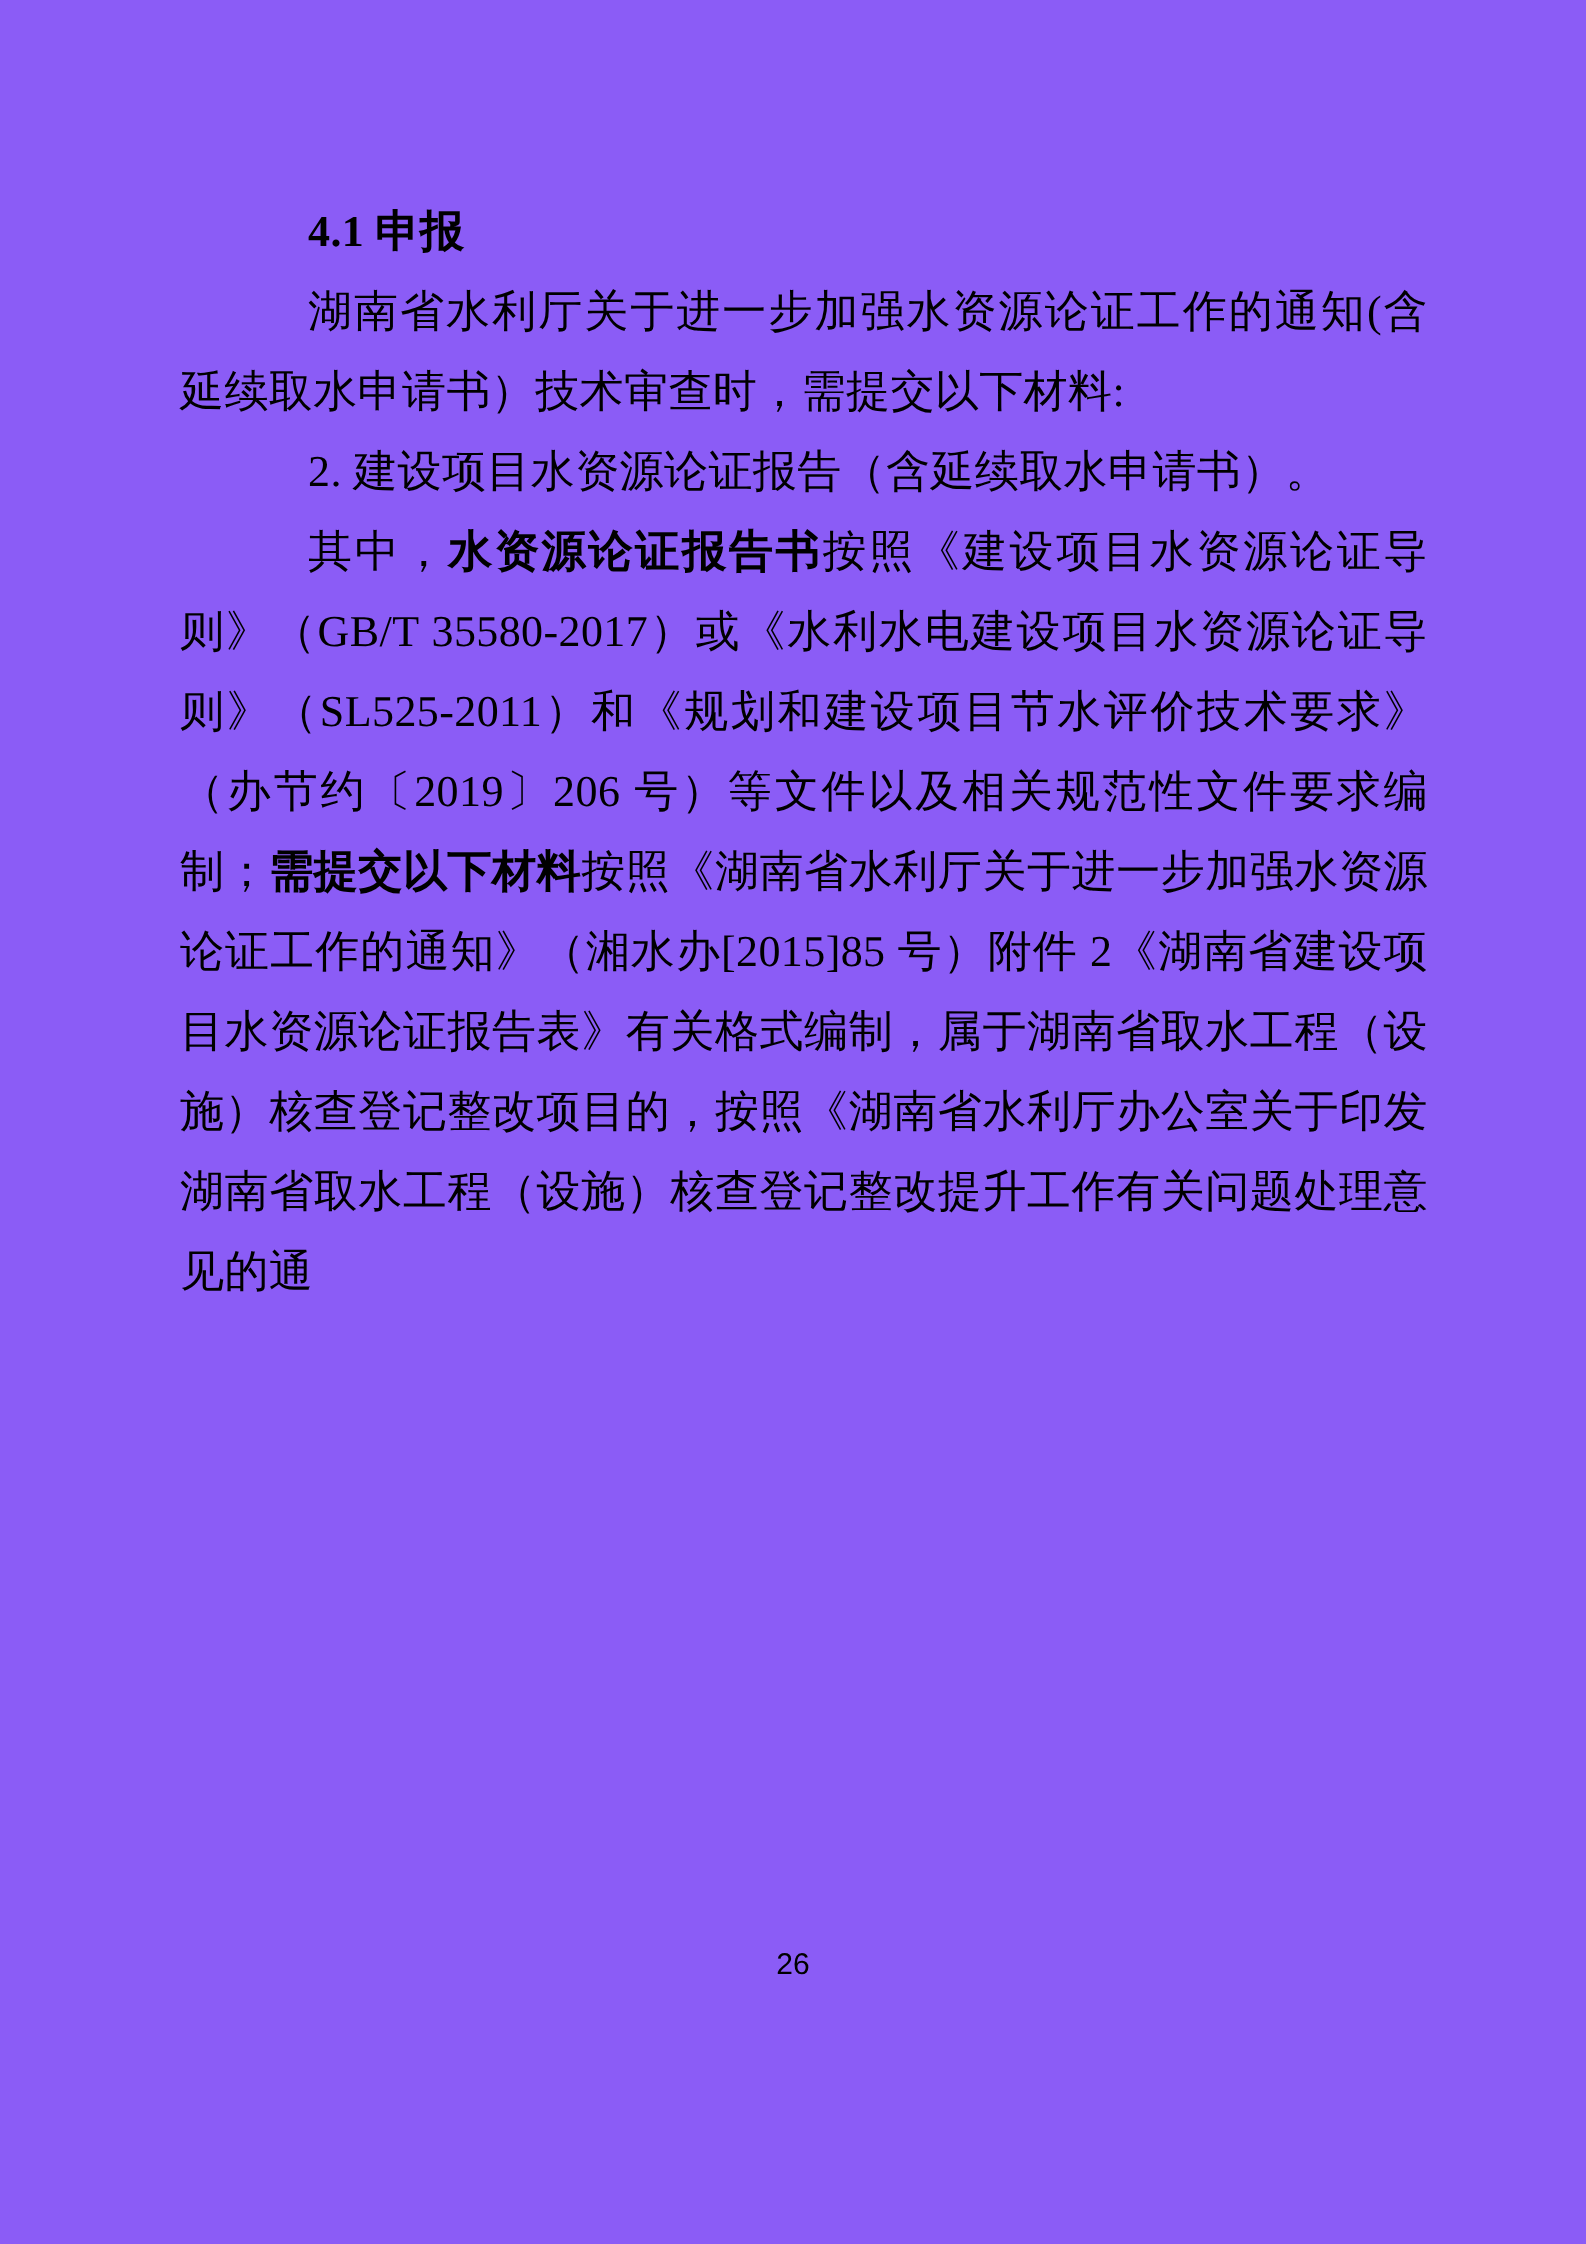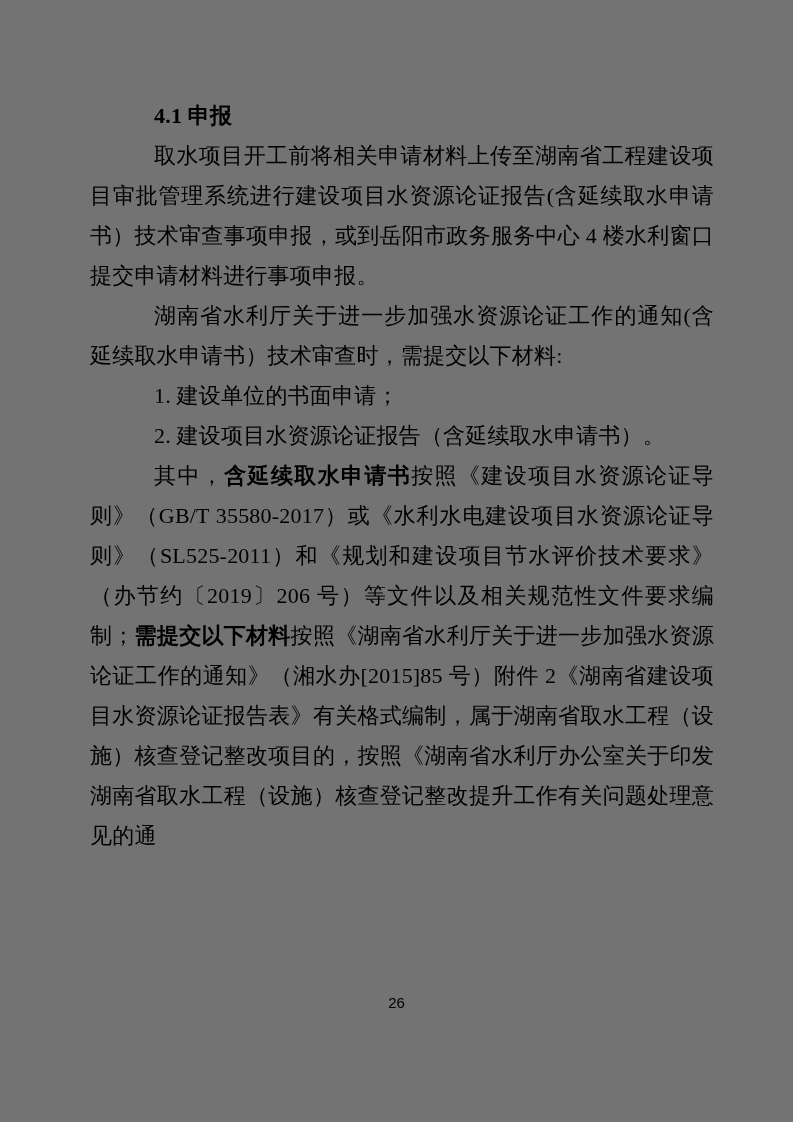--- a/index.html
+++ b/index.html
@@ -14,21 +14,21 @@
     font-family: "Liberation Serif", "DejaVu Serif", serif;
     position: relative;
     overflow: hidden;
   }
   .page {
     position: absolute;
     left: 0;
     top: 0;
     width: 793px;
     height: 1122px;
-    background: #737373;
+    background: #8b5cf6;
   }
   .content {
     position: absolute;
     left: 90px;
     top: 96px;
     width: 624px;
     font-size: 22px;
     line-height: 40px;
     text-align: justify;
     letter-spacing: 0.2px;
@@ -45,37 +45,35 @@
     font-weight: bold;
     text-align: left;
     margin-top: 4px;
   }
   .block .b {
     font-weight: bold;
   }
   .footer {
     position: absolute;
     left: 0;
-    top: 992px;
+    top: 972px;
     width: 793px;
     text-align: center;
     font-family: "Liberation Sans", "DejaVu Sans", sans-serif;
     font-size: 15px;
     line-height: 22px;
     color: #000000;
   }
 </style>
 </head>
 <body>
 
 <div class="page">
   <div class="content">
       <div class="block h2"><span class="b">4.1 申报</span></div>
-      <div class="block p"><span>取水项目开工前将相关申请材料上传至湖南省工程建设项目审批管理系统进行建设项目水资源论证报告(含延续取水申请书）技术审查事项申报，或到岳阳市政务服务中心 4 楼水利窗口提交申请材料进行事项申报。</span></div>
       <div class="block p"><span>湖南省水利厅关于进一步加强水资源论证工作的通知(含延续取水申请书）技术审查时，需提交以下材料:</span></div>
-      <div class="block p"><span>1. 建设单位的书面申请；</span></div>
       <div class="block p"><span>2. 建设项目水资源论证报告（含延续取水申请书）。</span></div>
-      <div class="block p"><span>其中，</span><span class="b">含延续取水申请书</span><span>按照《建设项目水资源论证导则》（GB/T 35580-2017）或《水利水电建设项目水资源论证导则》（SL525-2011）和《规划和建设项目节水评价技术要求》（办节约〔2019〕206 号）等文件以及相关规范性文件要求编制；</span><span class="b">需提交以下材料</span><span>按照《湖南省水利厅关于进一步加强水资源论证工作的通知》（湘水办[2015]85 号）附件 2《湖南省建设项目水资源论证报告表》有关格式编制，属于湖南省取水工程（设施）核查登记整改项目的，按照《湖南省水利厅办公室关于印发湖南省取水工程（设施）核查登记整改提升工作有关问题处理意见的通</span></div>
+      <div class="block p"><span>其中，</span><span class="b">水资源论证报告书</span><span>按照《建设项目水资源论证导则》（GB/T 35580-2017）或《水利水电建设项目水资源论证导则》（SL525-2011）和《规划和建设项目节水评价技术要求》（办节约〔2019〕206 号）等文件以及相关规范性文件要求编制；</span><span class="b">需提交以下材料</span><span>按照《湖南省水利厅关于进一步加强水资源论证工作的通知》（湘水办[2015]85 号）附件 2《湖南省建设项目水资源论证报告表》有关格式编制，属于湖南省取水工程（设施）核查登记整改项目的，按照《湖南省水利厅办公室关于印发湖南省取水工程（设施）核查登记整改提升工作有关问题处理意见的通</span></div>
     </div>
   <div class="footer">
     <span>26</span>
   </div>
 </div>
 
 </body></html>

